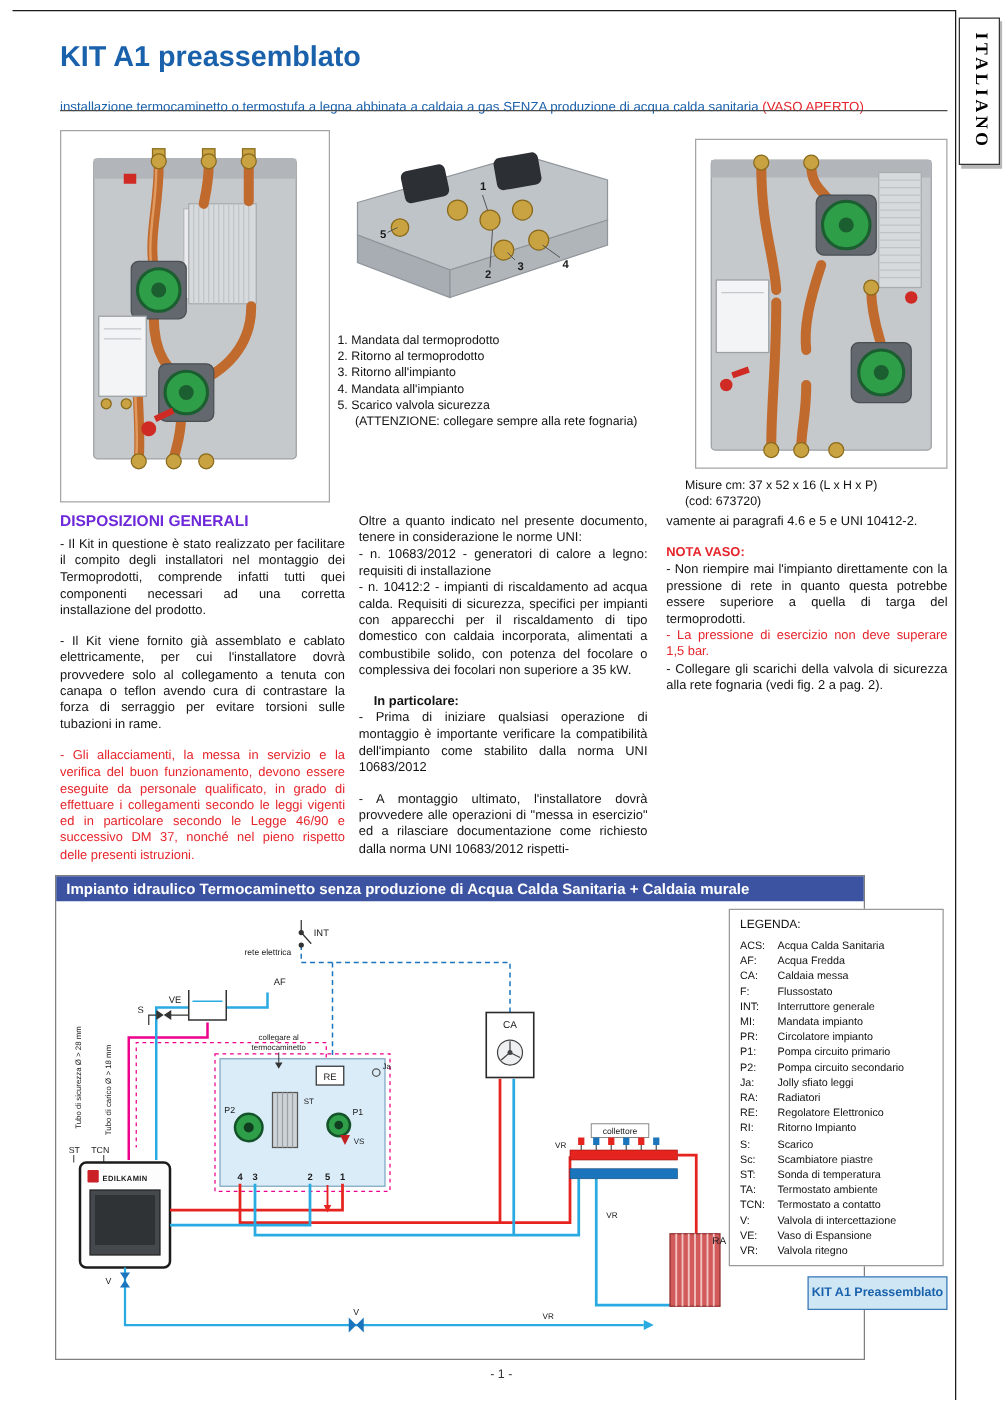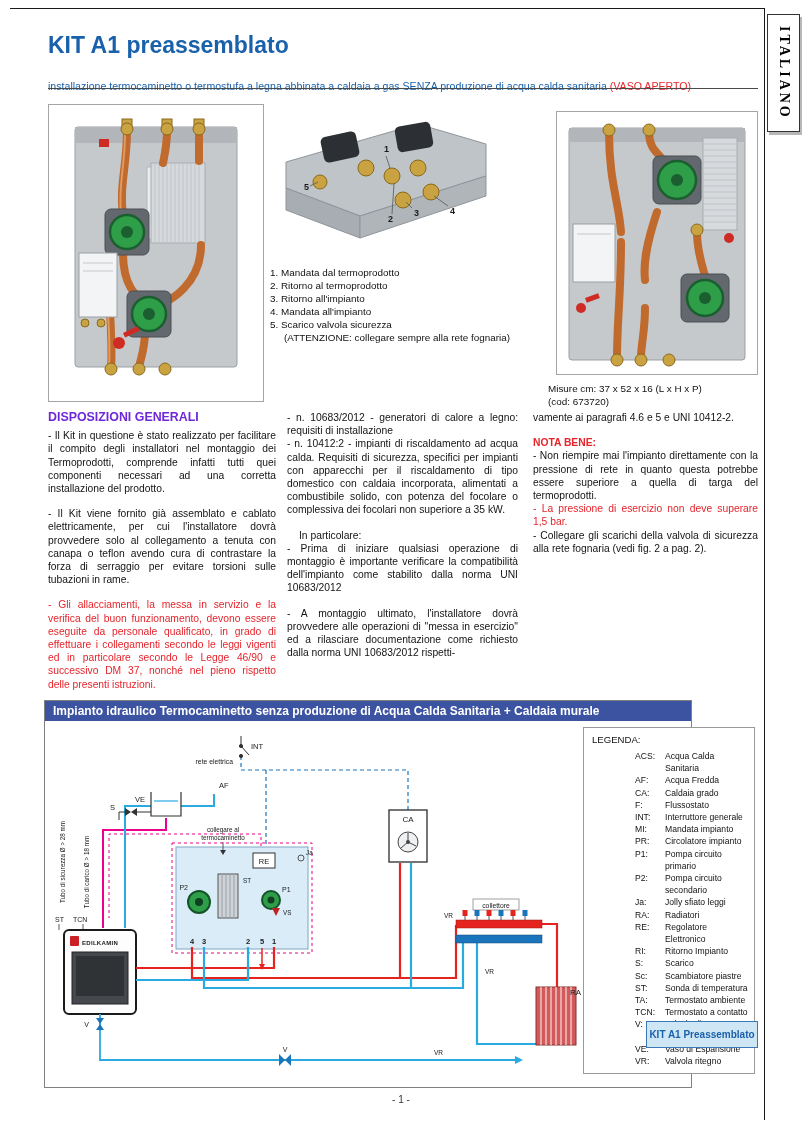--- a/index.html
+++ b/index.html
@@ -34,33 +34,33 @@
   .fig-caption { position:absolute; left:548px; top:382px; width:218px; font-size:9.9px; line-height:13px; color:#111; }
 
   
   .col { position:absolute; top:411px; font-size:10.3px; line-height:13.2px; text-align:justify; color:#131313; }
   .col-1 { left:48px;  width:228px; }
   .col-2 { left:287px; width:231px; }
   .col-3 { left:533px; width:225px; }
   .col h2 { font-size:12.4px; font-weight:bold; color:#6d28d9; margin-bottom:5px; text-align:left; }
   .col p.sp { margin-bottom:12px; }
   .col .redtext { color:#e5242b; }
-  .col .bold { font-weight:normal;padding-left:12px; }
+  .col .bold { font-weight:bold;padding-left:12px; }
   .notahead { color:#e5242b; font-weight:bold; }
 
   
   .diagram-section { position:absolute; left:44px; top:700px; width:648px; height:388px;
     border:1px solid #808080; background:#fff; }
   .diagram-header { position:absolute; left:0; top:0; right:0; height:20px; background:#3b53a0;
     color:#fff; font-weight:bold; font-size:12px; line-height:20px; padding-left:8px; }
   .diagram-svg { position:absolute; left:0; top:21px; }
   .legend { position:absolute; left:538px; top:26px; width:172px; border:1px solid #999;
     background:#fff; padding:6px 5px 6px 8px; }
   .legend-title { font-size:9.6px; font-weight:normal; margin-bottom:5px; }
-  .legend-row { display:flex; font-size:8.6px; line-height:12.2px;margin-left:43px; }
+  .legend-row { display:flex; font-size:8.6px; line-height:12.2px; }
   .legend-abbr { flex:0 0 30px; }
   .kitbox { position:absolute; left:601px; top:320px; width:112px; height:27px;
     background:#cfe7f5; border:1px solid #3b78b5; color:#1a61ac; font-weight:bold;
     font-size:10px; display:flex; align-items:center; justify-content:center; }
 
   .pagenum { position:absolute; left:0; top:1094px; width:100%; text-align:center; font-size:10px; color:#333; }
 
   svg text { font-family:"Liberation Sans", sans-serif; fill:#1a1a1a; }
 </style>
 </head>
@@ -237,30 +237,31 @@
   </div>
 
   <div class="col col-1">
     <h2>DISPOSIZIONI GENERALI</h2>
     <p class="sp">- Il Kit in questione è stato realizzato per facilitare il compito degli installatori nel montaggio dei Termoprodotti, comprende infatti tutti quei componenti necessari ad una corretta installazione del prodotto.</p>
     <p class="sp">- Il Kit viene fornito già assemblato e cablato elettricamente, per cui l'installatore dovrà provvedere solo al collegamento a tenuta con canapa o teflon avendo cura di contrastare la forza di serraggio per evitare torsioni sulle tubazioni in rame.</p>
     <p class="redtext">- Gli allacciamenti, la messa in servizio e la verifica del buon funzionamento, devono essere eseguite da personale qualificato, in grado di effettuare i collegamenti secondo le leggi vigenti ed in particolare secondo le Legge 46/90 e successivo DM 37, nonché nel pieno rispetto delle presenti istruzioni.</p>
   </div>
 
   <div class="col col-2">
+    <p>Oltre a quanto indicato nel presente documento, tenere in considerazione le norme UNI:</p>
     <p>- n. 10683/2012 - generatori di calore a legno: requisiti di installazione</p>
     <p class="sp">- n. 10412:2 - impianti di riscaldamento ad acqua calda. Requisiti di sicurezza, specifici per impianti con apparecchi per il riscaldamento di tipo domestico con caldaia incorporata, alimentati a combustibile solido, con potenza del focolare o complessiva dei focolari non superiore a 35 kW.</p>
     <p class="bold">In particolare:</p>
     <p class="sp">- Prima di iniziare qualsiasi operazione di montaggio è importante verificare la compatibilità dell'impianto come stabilito dalla norma UNI 10683/2012</p>
     <p>- A montaggio ultimato, l'installatore dovrà provvedere alle operazioni di "messa in esercizio" ed a rilasciare documentazione come richiesto dalla norma UNI 10683/2012 rispetti-</p>
   </div>
 
   <div class="col col-3">
     <p class="sp">vamente ai paragrafi 4.6 e 5 e UNI 10412-2.</p>
-    <p class="notahead">NOTA BENE:</p>
+    <p class="notahead">NOTA VASO:</p>
     <p>- Non riempire mai l'impianto direttamente con la pressione di rete in quanto questa potrebbe essere superiore a quella di targa del termoprodotti.</p>
     <p class="redtext">- La pressione di esercizio non deve superare 1,5 bar.</p>
     <p>- Collegare gli scarichi della valvola di sicurezza alla rete fognaria (vedi fig. 2 a pag. 2).</p>
   </div>
 
   <div class="diagram-section">
     <div class="diagram-header">Impianto idraulico Termocaminetto senza produzione di Acqua Calda Sanitaria + Caldaia murale</div>
 
     <svg class="diagram-svg" width="538" height="366" viewBox="0 0 538 366">
 
@@ -429,21 +430,21 @@
             <span class="legend-label">Acqua Calda Sanitaria</span>
           </div>
 
           <div class="legend-row">
             <span class="legend-abbr">AF:</span>
             <span class="legend-label">Acqua Fredda</span>
           </div>
 
           <div class="legend-row">
             <span class="legend-abbr">CA:</span>
-            <span class="legend-label">Caldaia grado</span>
+            <span class="legend-label">Caldaia messa</span>
           </div>
 
           <div class="legend-row">
             <span class="legend-abbr">F:</span>
             <span class="legend-label">Flussostato</span>
           </div>
 
           <div class="legend-row">
             <span class="legend-abbr">INT:</span>
             <span class="legend-label">Interruttore generale</span>

